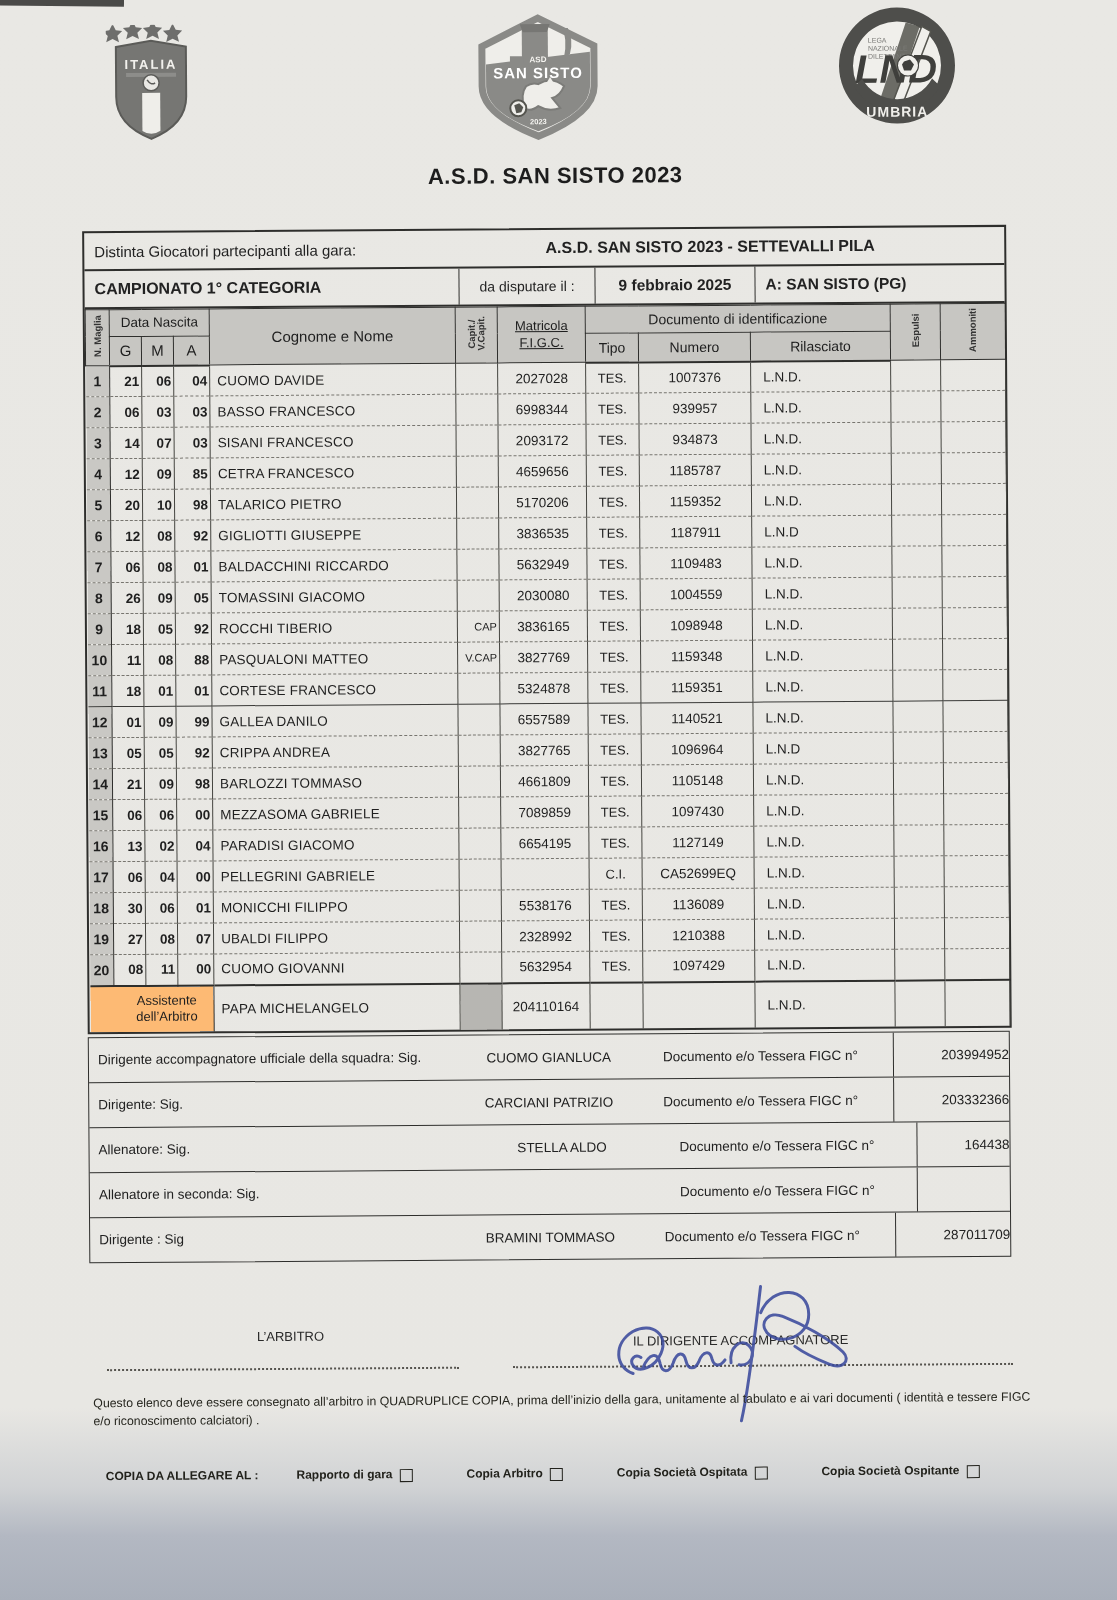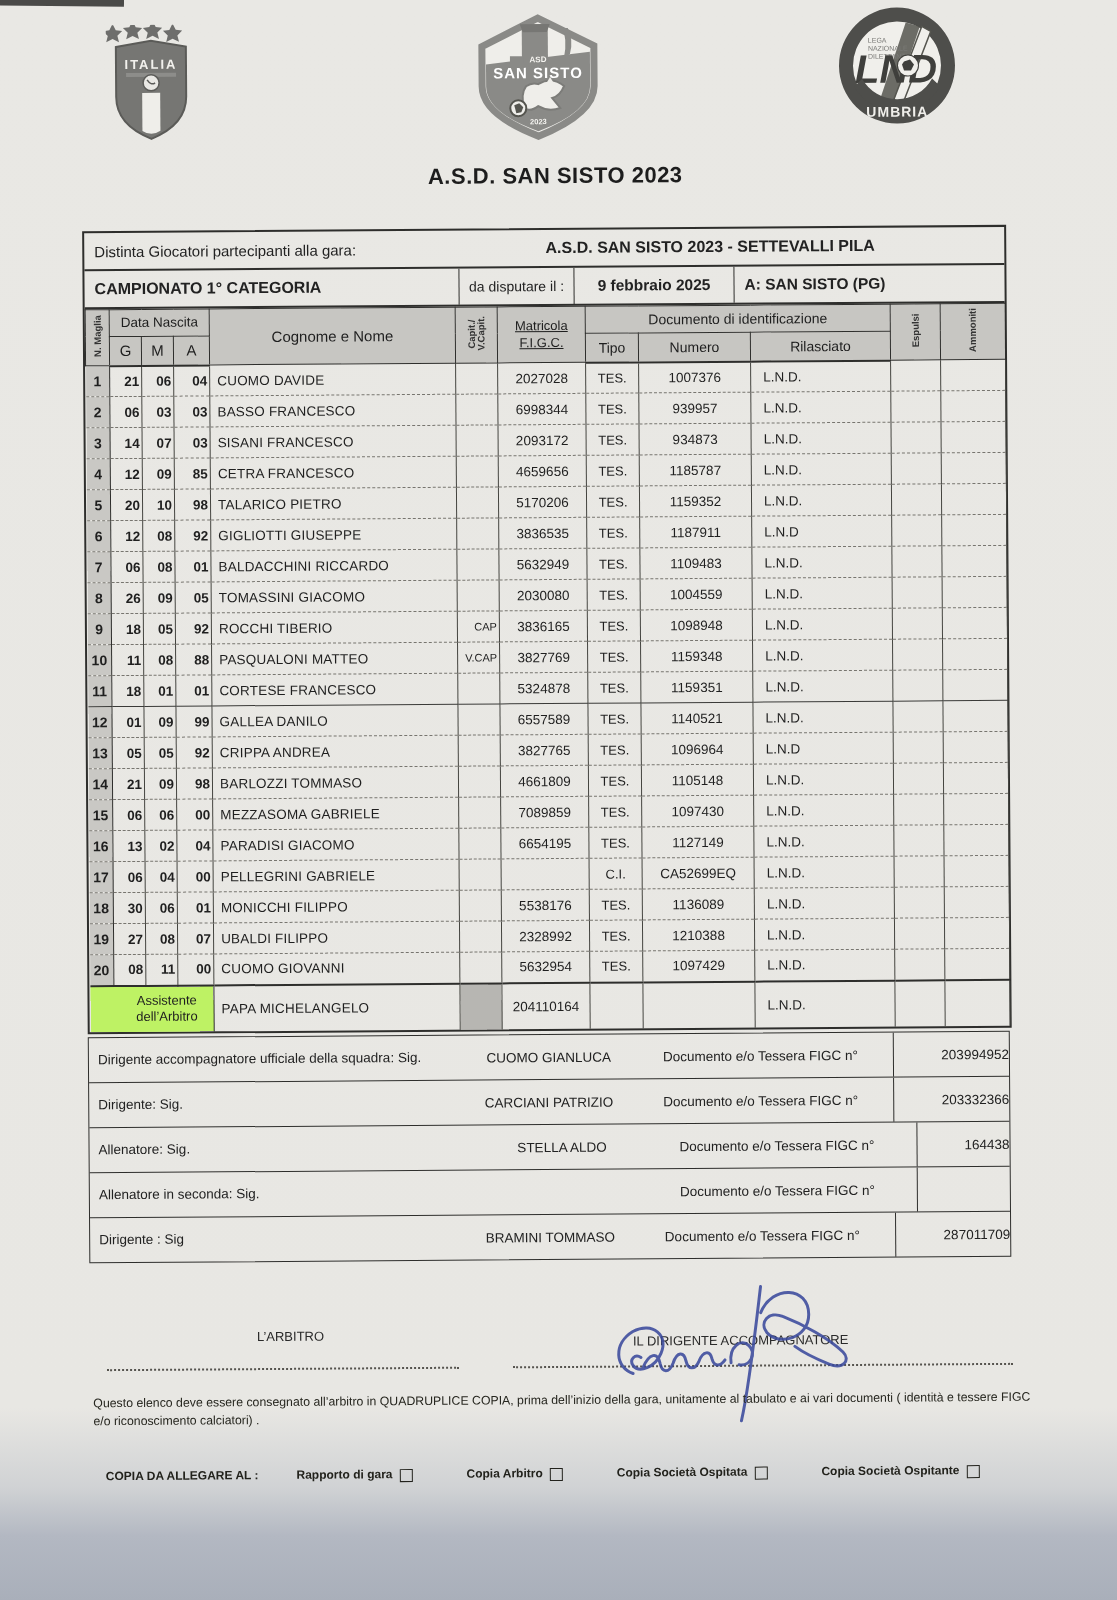--- a/index.html
+++ b/index.html
@@ -16,21 +16,21 @@
     font-size:22px;font-weight:bold;letter-spacing:.5px;color:#1d1d1d;}
 
   
   .form-box{position:absolute;left:85px;top:228px;width:920px;border:2px solid #2e2e2c;background:transparent;}
   .rowA{display:flex;align-items:center;height:36px;border-bottom:2px solid #2e2e2c;}
   .rowA .lbl{padding-left:10px;font-size:15px;white-space:nowrap;}
   .rowA .match{flex:1;text-align:center;font-size:16px;font-weight:bold;padding-left:60px;}
   .rowB{display:flex;align-items:stretch;height:36px;border-bottom:2px solid #2e2e2c;}
   .rowB>div{display:flex;align-items:center;}
   .rowB .camp{width:375px;padding-left:10px;font-weight:bold;font-size:16px;box-sizing:border-box;border-right:1.5px solid #2e2e2c;}
-  .rowB .disp{width:115px;justify-content:center;font-size:14px;border-right:1.5px solid #2e2e2c;box-sizing:border-box;}
+  .rowB .disp{width:136px;justify-content:center;font-size:14px;border-right:1.5px solid #2e2e2c;box-sizing:border-box;}
   .rowB .date{width:160px;justify-content:center;font-weight:bold;font-size:15.5px;border-right:1.5px solid #2e2e2c;box-sizing:border-box;}
   .rowB .venue{flex:1;padding-left:10px;font-weight:bold;font-size:15.5px;}
 
   table{border-collapse:collapse;table-layout:fixed;width:920px;}
   th,td{box-sizing:border-box;overflow:hidden;}
   thead th{background:#c7c6c2;border:1px solid #2e2e2c;font-size:13.5px;font-weight:normal;color:#1e1e1e;padding:0;}
   thead tr:last-child th{border-bottom:2px solid #2e2e2c;}
   .th-name{font-size:15px;}
   .th-gma{font-size:15px;}
   .th-matr{font-size:13px;line-height:1.25;text-decoration:underline;}
@@ -41,21 +41,21 @@
            font-size:13.5px;color:#1f1f1f;padding:0 2px;}
   tbody tr.group-end td{border-bottom:1.5px solid #3a3a38;}
   td.c-n{background:#c9c8c4;text-align:center;font-weight:600;font-size:14px;border-right:1.5px solid #2e2e2c;}
   td.c-g,td.c-m,td.c-a{text-align:right;font-weight:bold;}
   td.c-name{padding-left:7px;letter-spacing:.2px;}
   td.c-capt{text-align:right;font-size:11px;}
   td.c-matricola,td.c-numero{text-align:center;}
   td.c-tipo{text-align:center;font-size:13px;}
   td.c-rilasciato{padding-left:12px;}
   .assist-body td{height:46px;border-top:2px solid #2e2e2c;border-bottom:none;}
-  .assist-label{background:#bef264;font-size:13px;text-align:center;line-height:1.25;border-right:1.5px solid #2e2e2c;padding-left:32px;}
+  .assist-label{background:#fdba74;font-size:13px;text-align:center;line-height:1.25;border-right:1.5px solid #2e2e2c;padding-left:32px;}
   .assist-capt{background:#b7b6b2;}
 
   
   .officials{position:absolute;left:85px;top:1034px;width:920px;border:1.5px solid #2e2e2c;}
   .o-row{display:flex;align-items:center;height:44px;border-bottom:1.5px solid #2e2e2c;}
   .o-row:last-child{border-bottom:none;}
   .o-label{width:355px;padding-left:9px;font-size:13.5px;line-height:1.3;box-sizing:border-box;}
   .o-name{width:235px;text-align:center;font-size:13.5px;font-weight:500;}
   .o-doc{width:237px;font-size:13.5px;}
   .o-num{flex:1;align-self:stretch;display:flex;align-items:center;justify-content:center;

